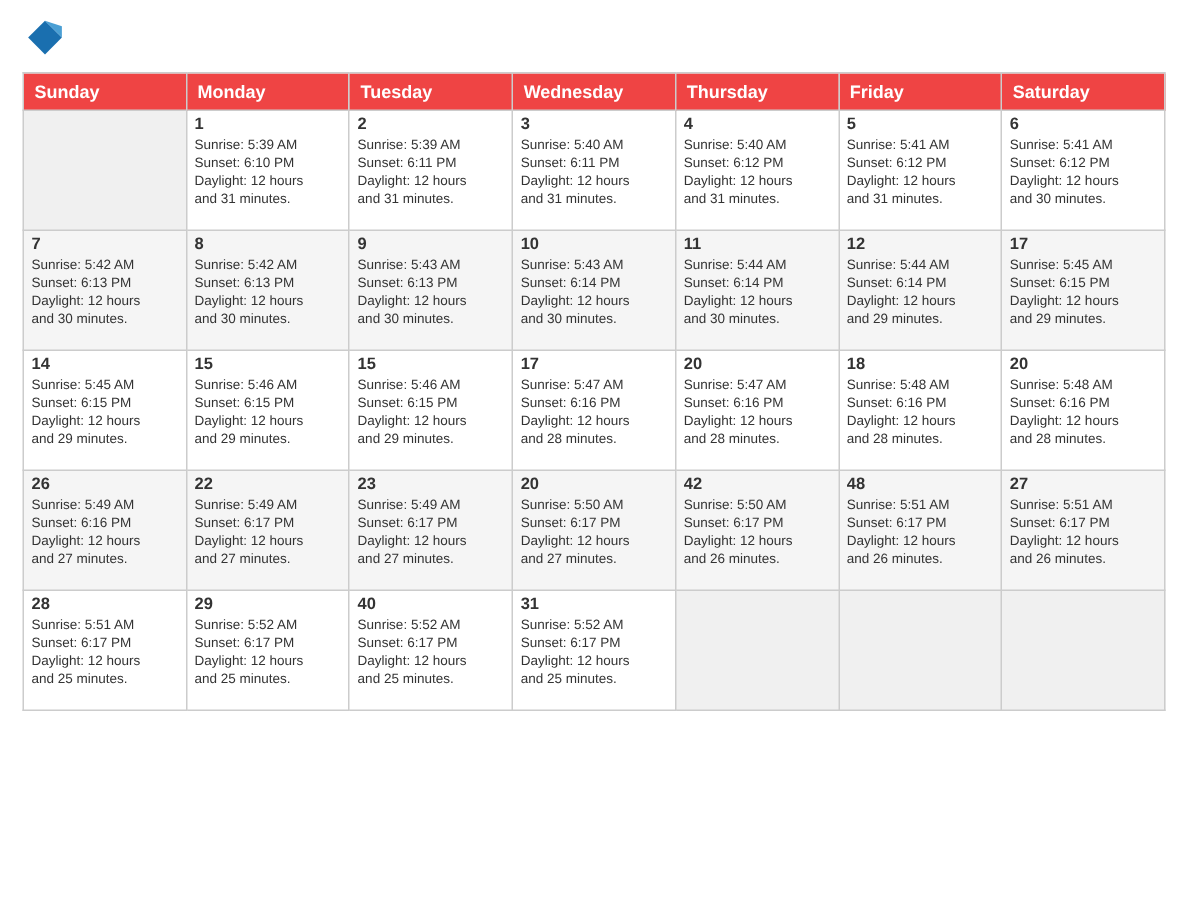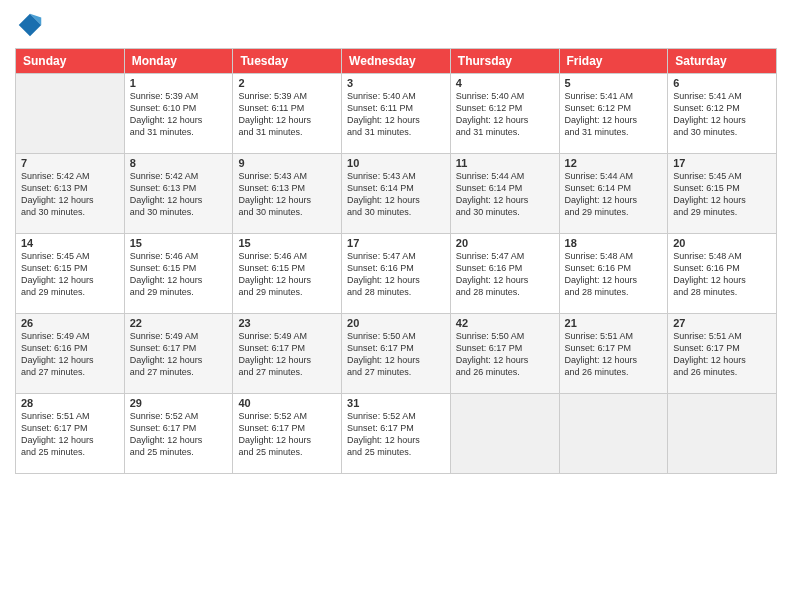--- a/index.html
+++ b/index.html
@@ -310,21 +310,21 @@
 and 27 minutes.</div>
           </td>
           <td>
             <span class="day-num">42</span>
             <div class="day-info" style="white-space: pre-line;">Sunrise: 5:50 AM
 Sunset: 6:17 PM
 Daylight: 12 hours
 and 26 minutes.</div>
           </td>
           <td>
-            <span class="day-num">21</span>
+            <span class="day-num">48</span>
             <div class="day-info" style="white-space: pre-line;">Sunrise: 5:51 AM
 Sunset: 6:17 PM
 Daylight: 12 hours
 and 26 minutes.</div>
           </td>
           <td>
             <span class="day-num">27</span>
             <div class="day-info" style="white-space: pre-line;">Sunrise: 5:51 AM
 Sunset: 6:17 PM
 Daylight: 12 hours

